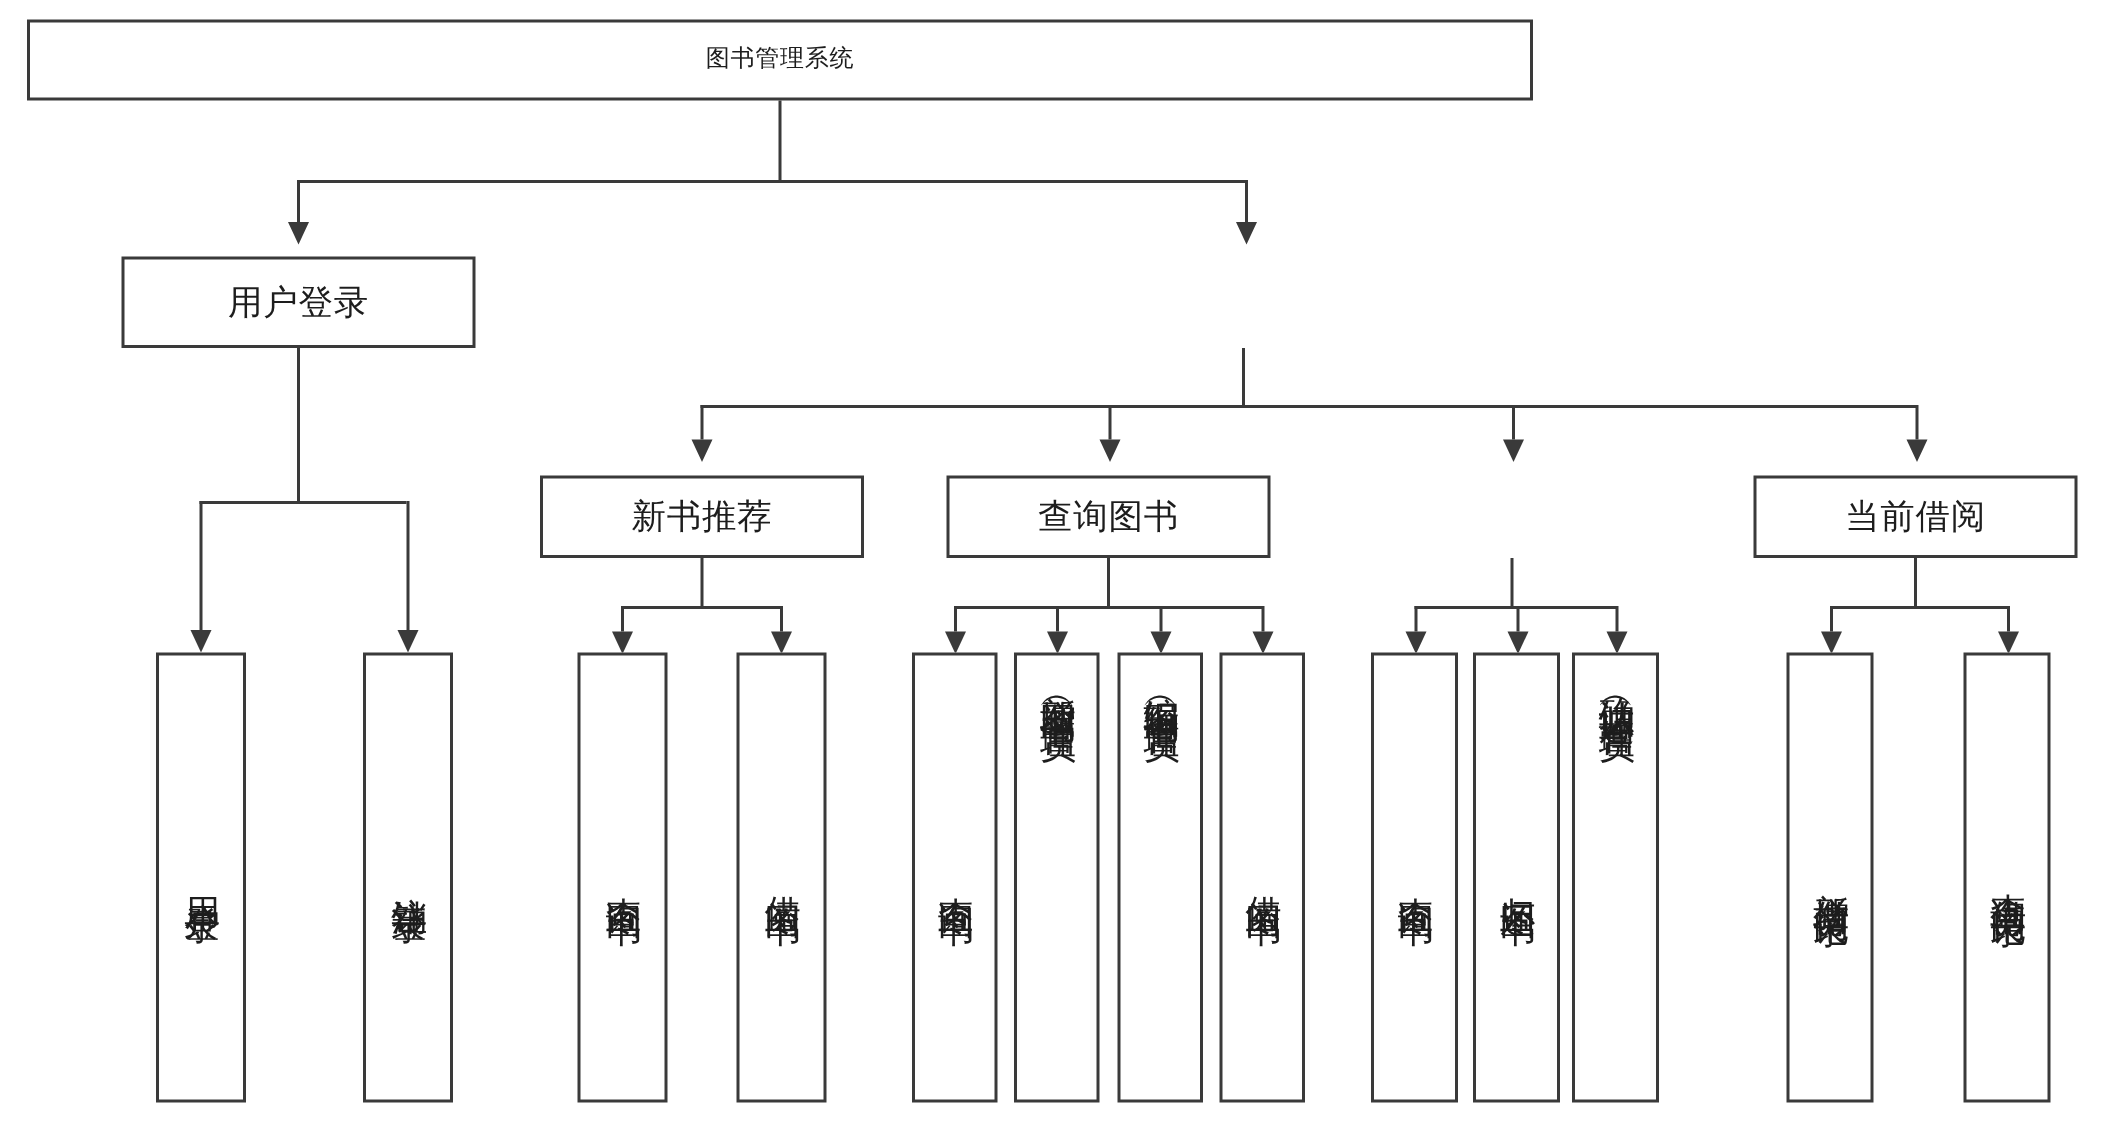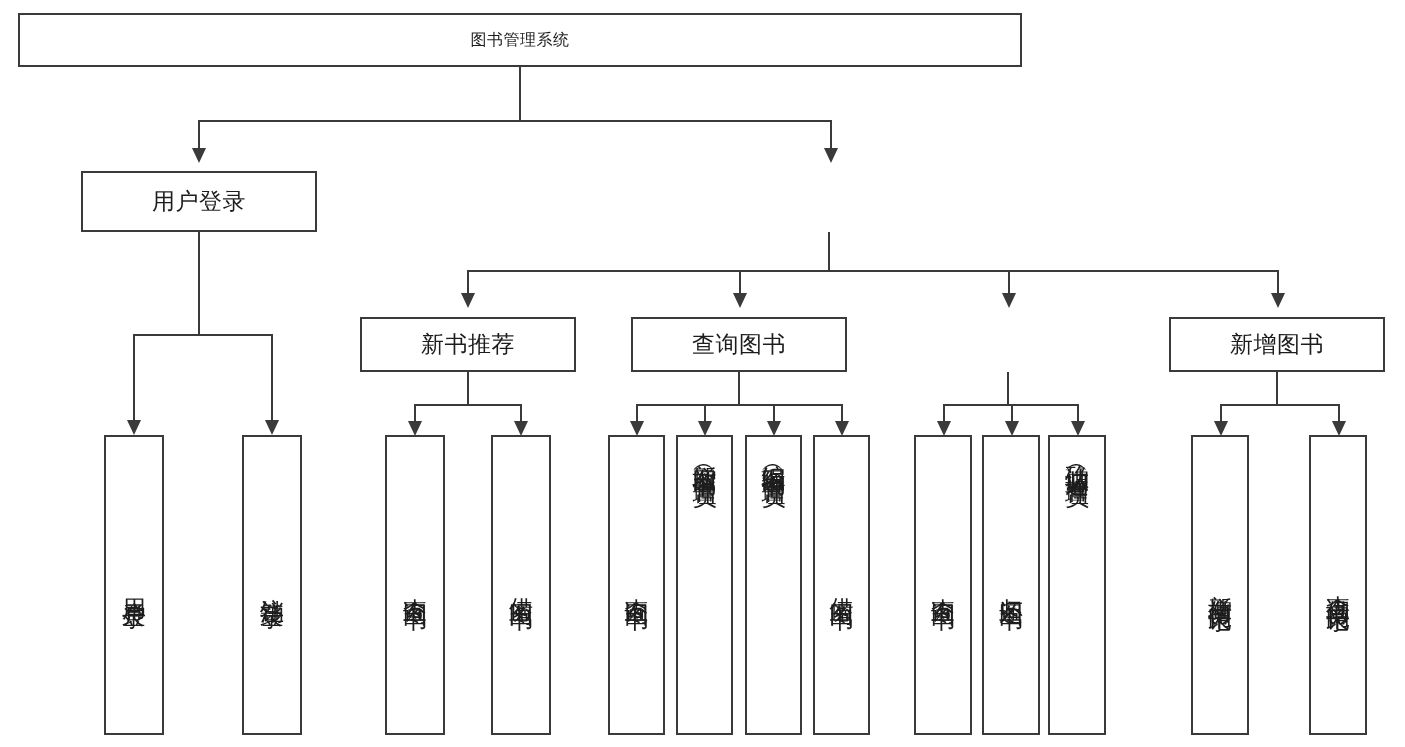--- a/index.html
+++ b/index.html
@@ -121,21 +121,21 @@
   <div class="ln v" style="left:1277px;top:270px;height:23px;"></div>
   <div class="arw" style="left:1271px;top:293px;"></div>
 
   <div class="node h" style="left:360px;top:317px;width:216px;height:55px;">
     <span class="lbl">新书推荐</span>
   </div>
   <div class="node h" style="left:631px;top:317px;width:216px;height:55px;">
     <span class="lbl">查询图书</span>
   </div>
   <div class="node h" style="left:1169px;top:317px;width:216px;height:55px;">
-    <span class="lbl">新增图书</span>
+    <span class="lbl">当前借阅</span>
   </div>
 
   <div class="ln v" style="left:467px;top:372px;height:33px;"></div>
   <div class="ln h" style="left:414px;top:404px;width:106px;"></div>
   <div class="ln v" style="left:414px;top:404px;height:17px;"></div>
   <div class="arw" style="left:408px;top:421px;"></div>
   <div class="ln v" style="left:520px;top:404px;height:17px;"></div>
   <div class="arw" style="left:514px;top:421px;"></div>
 
   <div class="ln v" style="left:738px;top:372px;height:33px;"></div>

